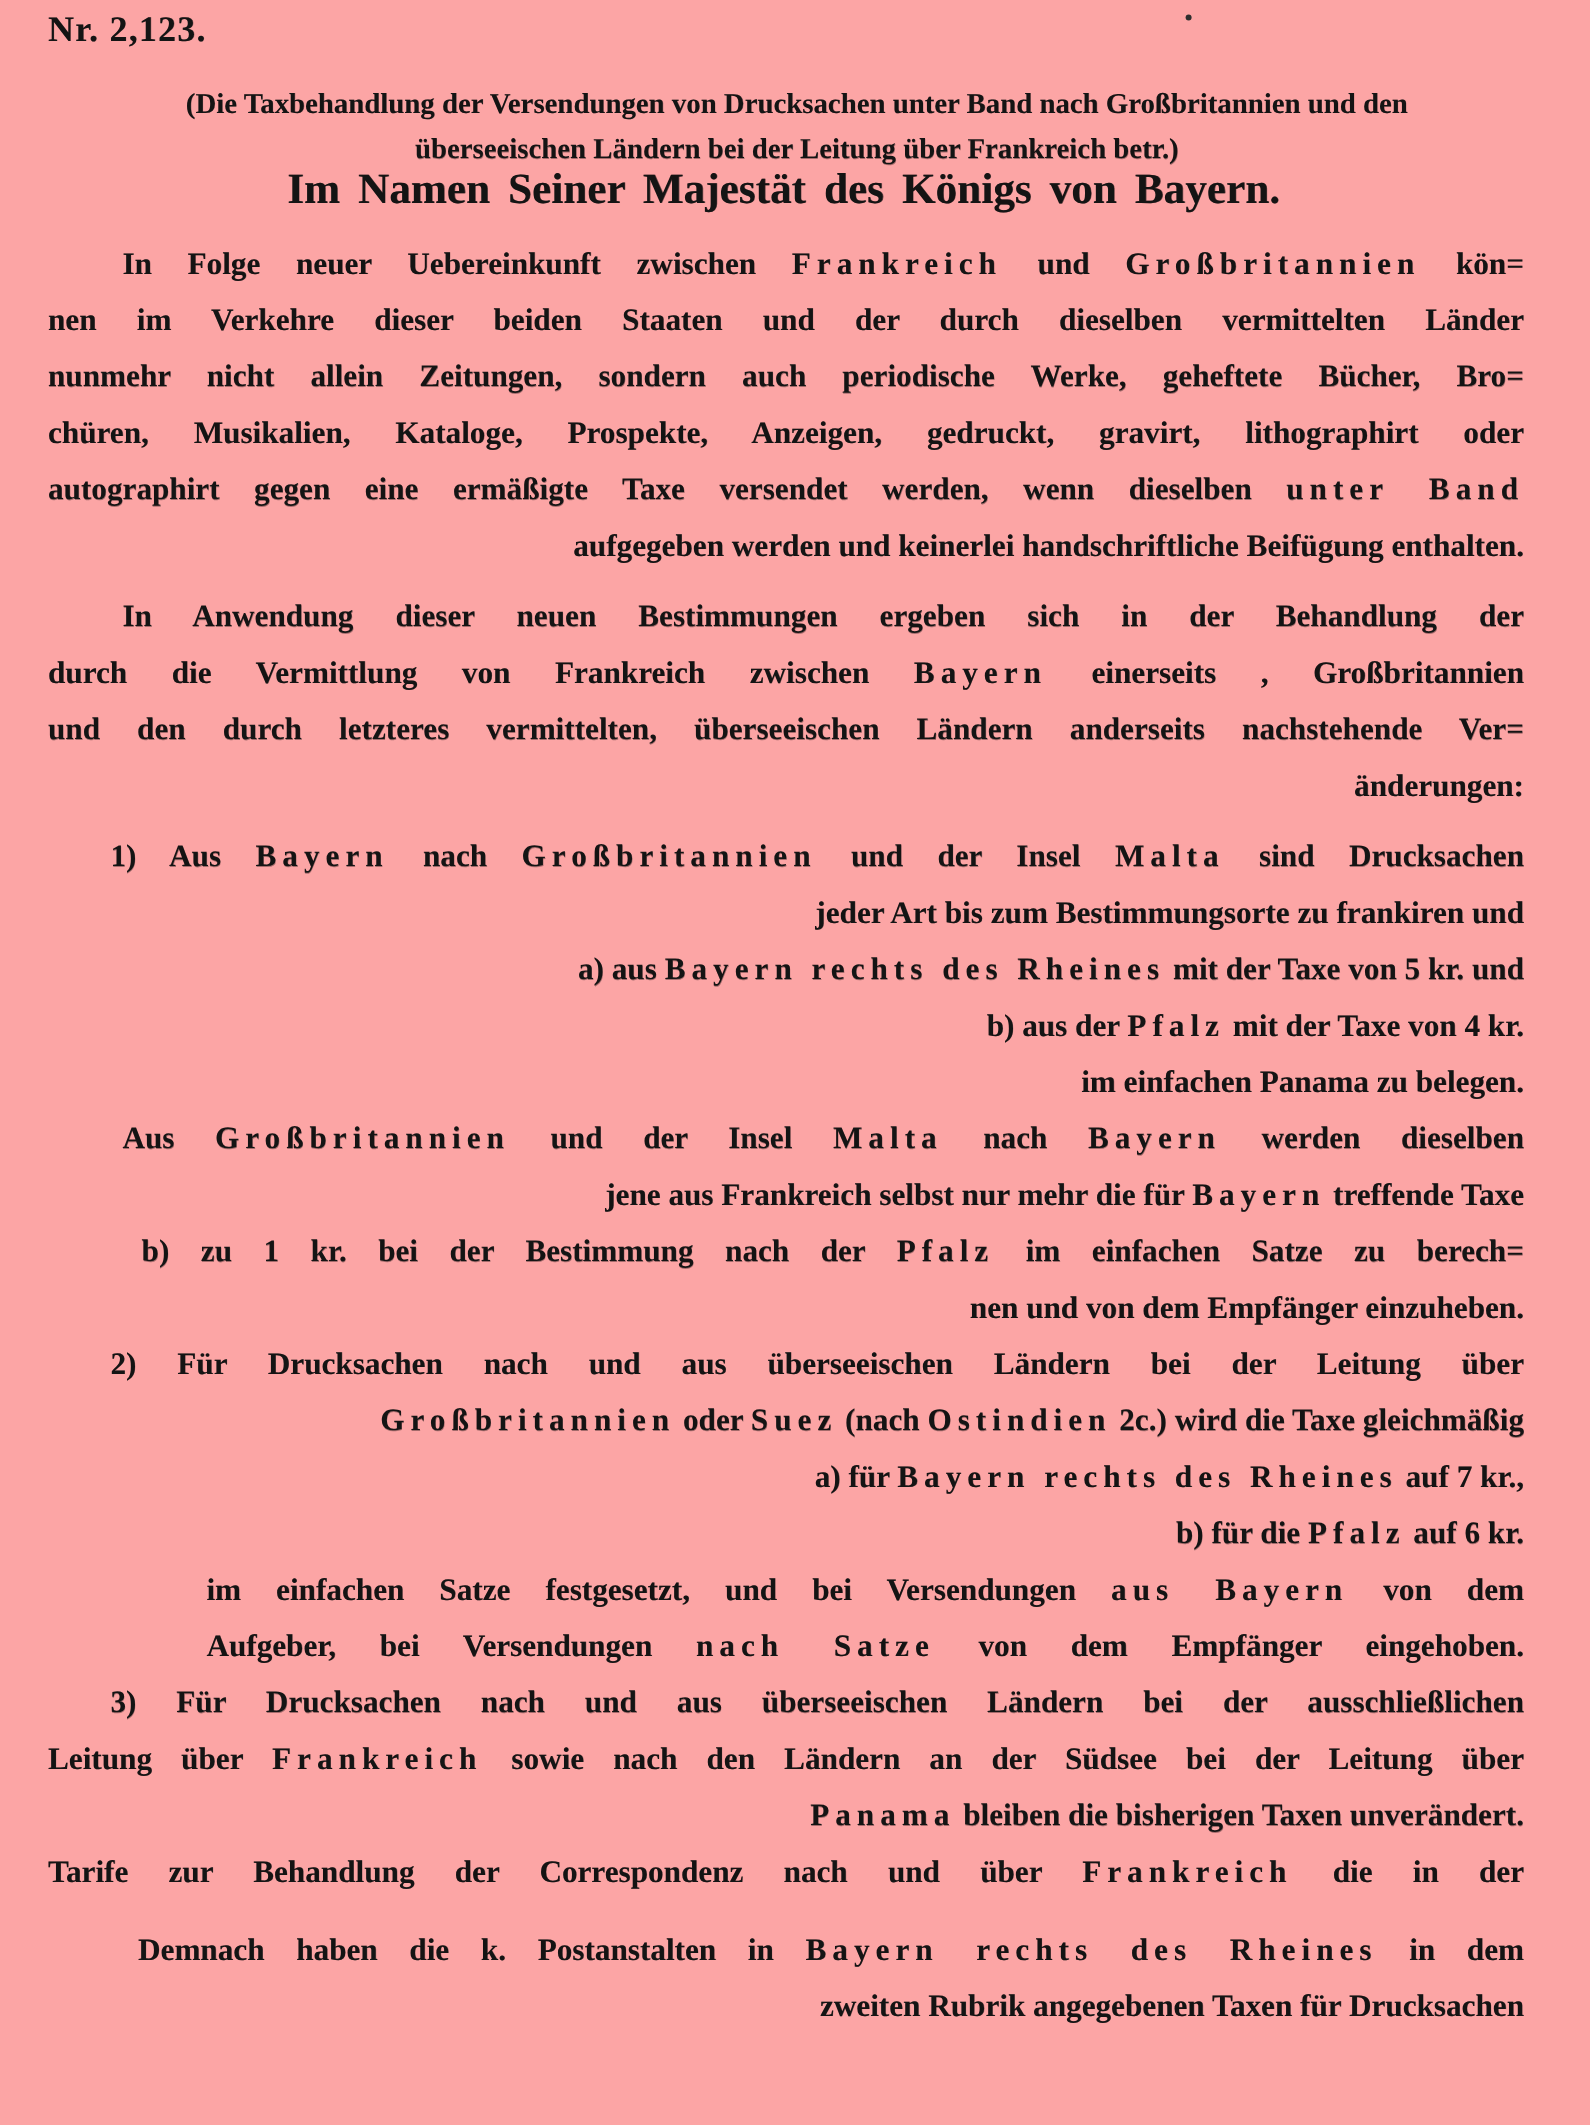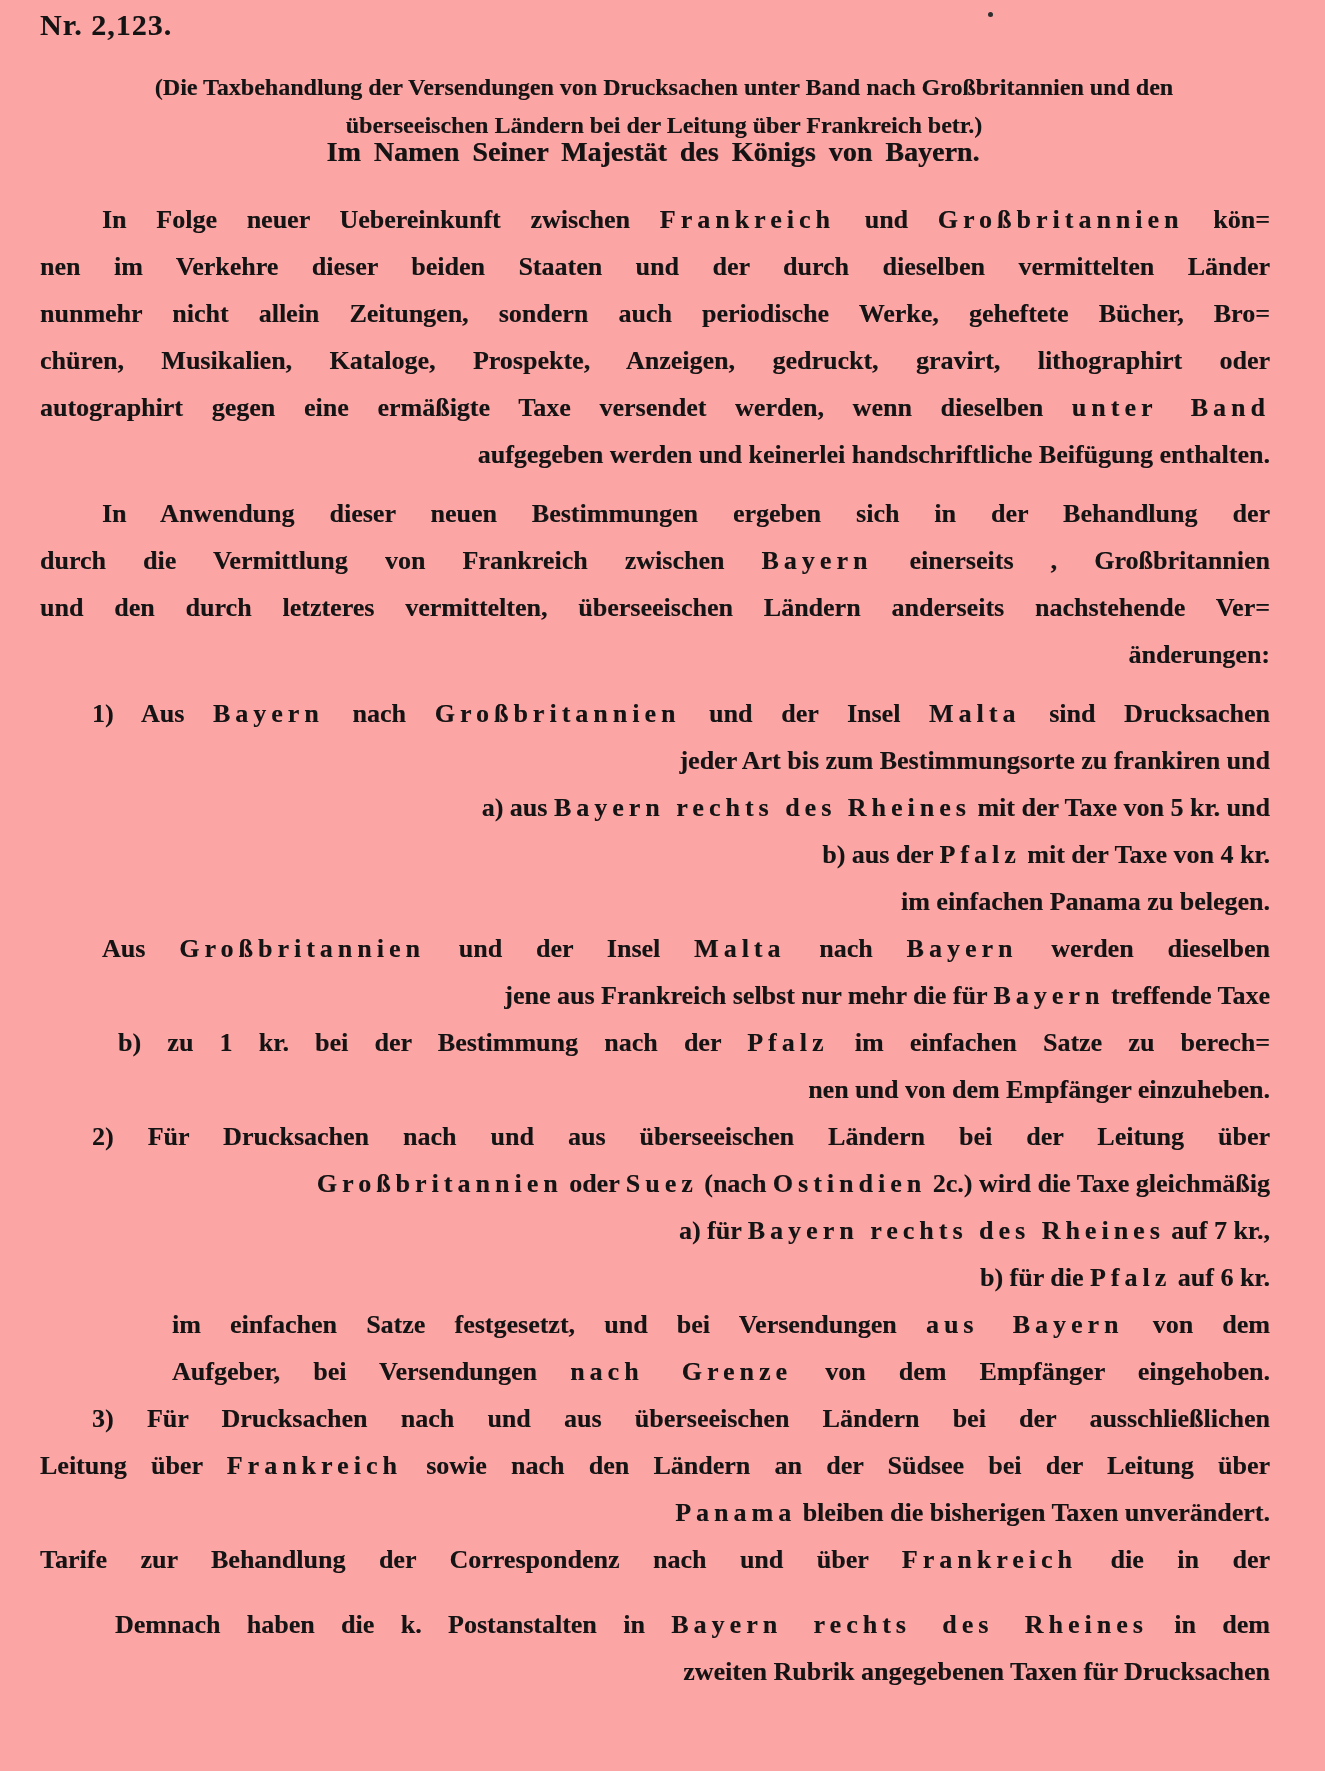--- a/index.html
+++ b/index.html
@@ -21,21 +21,21 @@
   .speck {
     position:absolute; left:988px; top:12px;
     width:5px; height:5px; background:#2e2e2e; border-radius:50%;
   }
   .subject {
     position:absolute; top:68px; left:38px; width:1252px;
     text-align:center; font-size:24px; line-height:38px;
   }
   .heading {
     position:absolute; top:136px; left:38px; width:1230px;
-    text-align:center; font-size:28px; word-spacing:6px;
+    text-align:center; font-size:36px; word-spacing:6px;
     text-shadow:0.5px 0.4px 0 rgba(0,0,0,0.55);
   }
   .docbody {
     position:absolute; top:196px; left:40px; width:1230px;
     font-size:26px;
   }
   .line { height:47px; line-height:47px;text-align:right; }
   .just { text-align:justify; text-align-last:justify; }
   .sperr { letter-spacing:5px; }
   .ind-para    { padding-left:62px;  }
@@ -76,21 +76,21 @@
       <div class="line"><span>im einfachen Panama zu belegen.</span></div>
       <div class="line ind-para just"><span>Aus </span><span class="sperr">Großbritannien</span><span> und der Insel </span><span class="sperr">Malta</span><span> nach </span><span class="sperr">Bayern</span><span> werden dieselben</span></div>
       <div class="line"><span>jene aus Frankreich selbst nur mehr die für </span><span class="sperr">Bayern</span><span> treffende Taxe</span></div>
       <div class="line ind-list just"><span>b) zu 1 kr. bei der Bestimmung nach der </span><span class="sperr">Pfalz</span><span> im einfachen Satze zu berech=</span></div>
       <div class="line ind-cont"><span>nen und von dem Empfänger einzuheben.</span></div>
       <div class="line ind-item just"><span>2) Für Drucksachen nach und aus überseeischen Ländern bei der Leitung über</span></div>
       <div class="line"><span class="sperr">Großbritannien</span><span> oder </span><span class="sperr">Suez</span><span> (nach </span><span class="sperr">Ostindien</span><span> 2c.) wird die Taxe gleichmäßig</span></div>
       <div class="line ind-list"><span>a) für </span><span class="sperr">Bayern rechts des Rheines</span><span> auf 7 kr.,</span></div>
       <div class="line ind-list"><span>b) für die </span><span class="sperr">Pfalz</span><span> auf 6 kr.</span></div>
       <div class="line ind-cont2 just"><span>im einfachen Satze festgesetzt, und bei Versendungen </span><span class="sperr">aus Bayern</span><span> von dem</span></div>
-      <div class="line ind-cont2 just"><span>Aufgeber, bei Versendungen </span><span class="sperr">nach Grenze</span><span> von dem Empfänger eingehoben.</span></div>
+      <div class="line ind-cont2 just"><span>Aufgeber, bei Versendungen </span><span class="sperr">nach Satze</span><span> von dem Empfänger eingehoben.</span></div>
       <div class="line ind-item just"><span>3) Für Drucksachen nach und aus überseeischen Ländern bei der ausschließlichen</span></div>
       <div class="line just"><span>Leitung über </span><span class="sperr">Frankreich</span><span> sowie nach den Ländern an der Südsee bei der Leitung über</span></div>
       <div class="line"><span class="sperr">Panama</span><span> bleiben die bisherigen Taxen unverändert.</span></div>
       <div class="line just"><span>Tarife zur Behandlung der Correspondenz nach und über </span><span class="sperr">Frankreich</span><span> die in der</span></div>
       <div class="line ind-demnach just gap-lg"><span>Demnach haben die k. Postanstalten in </span><span class="sperr">Bayern rechts des Rheines</span><span> in dem</span></div>
       <div class="line"><span>zweiten Rubrik angegebenen Taxen für Drucksachen</span></div>
     </div>
 </div>
 
 </body></html>

